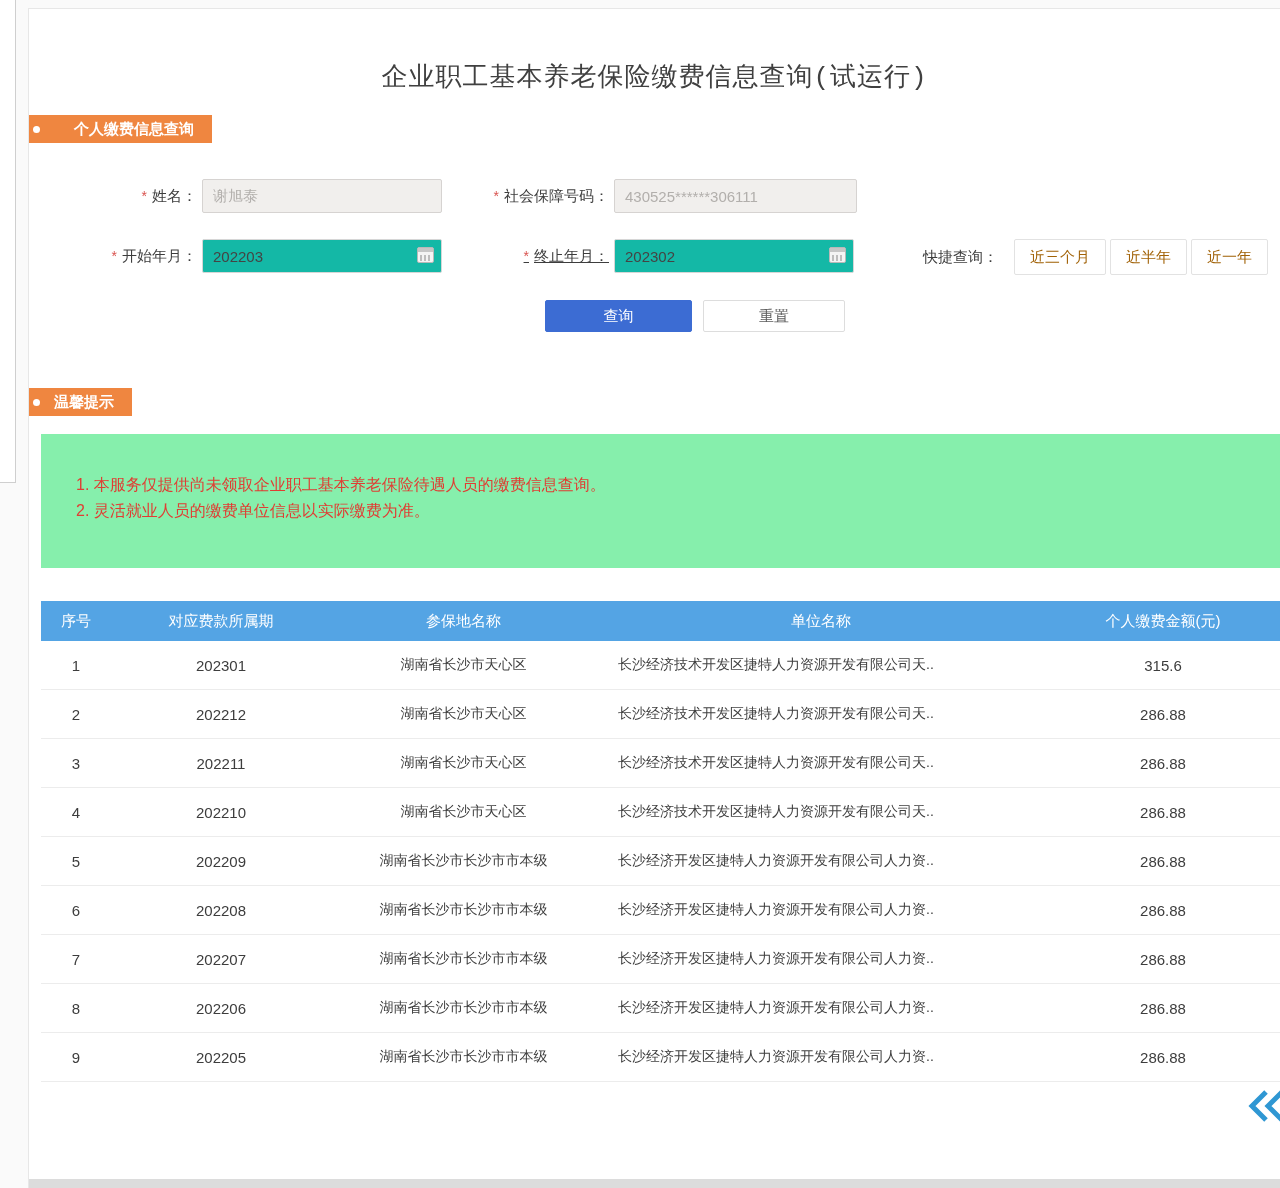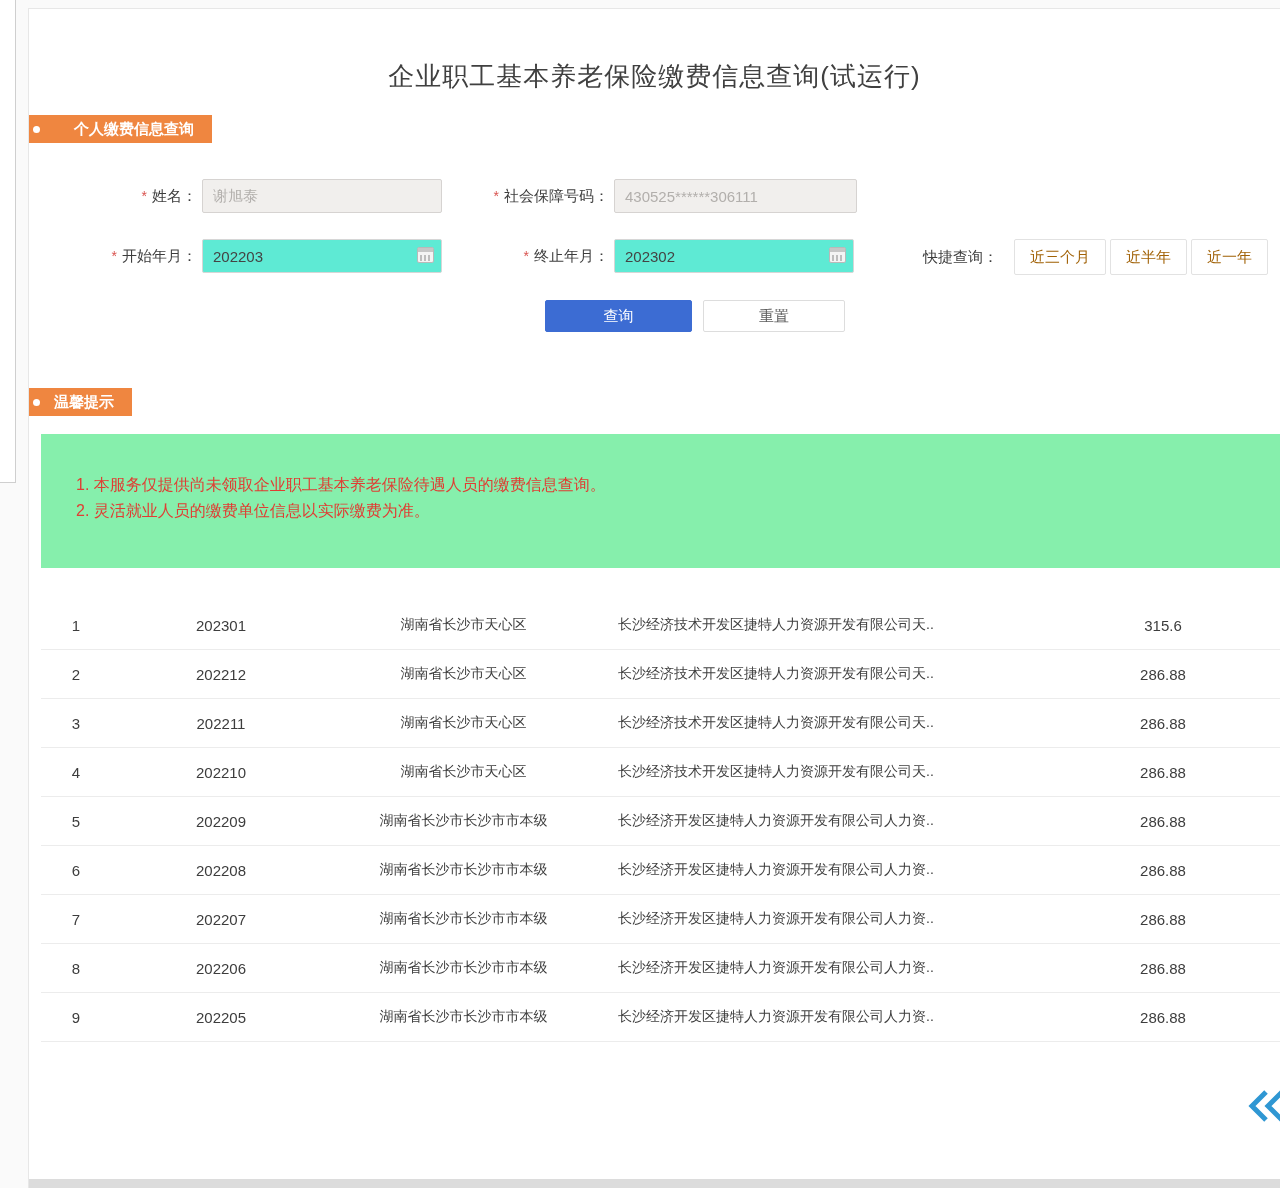--- a/index.html
+++ b/index.html
@@ -9,37 +9,37 @@
   
   .side-strip{position:absolute;left:0;top:0;width:15px;height:482px;background:#fff;
     border-right:1px solid #cfcfcf;border-bottom:1px solid #cfcfcf;}
   .blue-tab{position:absolute;left:0;top:3px;width:16px;height:48px;background:#1f5aa8;}
 
   
   .panel{position:absolute;left:28px;top:8px;right:0;bottom:0;background:#fff;
     border-left:1px solid #e7e7e7;border-top:1px solid #e7e7e7;overflow:hidden;}
 
   .page-title{position:absolute;top:50px;left:0;right:0;text-align:center;
-    font-size:26px;color:#404040;letter-spacing:1px;}
+    font-size:26px;color:#404040;letter-spacing:1px;font-family:Liberation Mono, monospace;}
 
   
   .ribbon{position:absolute;left:-10px;height:28px;background:#ef8640;color:#fff;
     display:flex;align-items:center;padding:0 18px 0 14px;font-size:15px;font-weight:bold;}
   .ribbon .dot{width:7px;height:7px;border-radius:50%;background:#fff;margin-right:14px;}
   .ribbon::after{content:"";position:absolute;left:0;bottom:-9px;
     border-top:9px solid #cf6a25;border-left:10px solid transparent;}
   .ribbon-query{top:106px;gap:20px;}
   .ribbon-tips{top:379px;}
 
   
   .fgroup{position:absolute;display:flex;align-items:center;height:34px;}
   .flabel{font-size:15px;color:#3d3d3d;text-align:right;white-space:nowrap;}
   .req{color:#d9534f;margin-right:5px;font-size:14px;}
   .tinput{height:34px;box-sizing:border-box;border:1px solid #d6d6d6;border-radius:2px;
-    padding:0 10px;font-size:15px;color:#444;background:#5eead4;margin-left:5px;
+    padding:0 10px;font-size:15px;color:#444;background:#14b8a6;margin-left:5px;
     font-family:"Liberation Sans","DejaVu Sans",sans-serif;}
   .tinput:disabled{background:#f1efed;border-color:#d6d3d1;color:#b2afac;}
   .w240{width:240px;} .w243{width:243px;}
   .date-wrap{position:relative;margin-left:5px;}
   .date-wrap .tinput{margin-left:0;padding-right:30px;}
   .cal-icon{position:absolute;right:8px;top:8px;width:17px;height:16px;box-sizing:border-box;
     border:1px solid #b9b9b9;border-radius:2px;background:#f4f4f4;}
   .cal-icon::before{content:"";position:absolute;left:0;right:0;top:0;height:4px;background:#c6c6c6;}
   .cal-icon::after{content:"";position:absolute;left:2px;right:2px;top:7px;height:6px;
     background:repeating-linear-gradient(90deg,#bdbdbd 0 2px,transparent 2px 4px);}
@@ -99,21 +99,21 @@
     </div>
 
     <div class="fgroup" style="left:60px;top:230px;">
       <span class="flabel" style="width:108px;"><span class="req">*</span><span>开始年月：</span></span>
       <span class="date-wrap">
         <input class="tinput w240" value="202203" style="">
         <span class="cal-icon"></span>
       </span>
     </div>
     <div class="fgroup" style="left:440px;top:230px;">
-      <span class="flabel" style="width:140px;"><span class="req">*</span><span>终止年月：</span></span>
+      <span class="flabel" style="width:140px;text-decoration:underline;"><span class="req">*</span><span>终止年月：</span></span>
       <span class="date-wrap">
         <input class="tinput w240" value="202302" style="">
         <span class="cal-icon"></span>
       </span>
     </div>
     <div class="quick-group">
       <span class="quick-label">快捷查询：</span>
       <button class="quick-btn">近三个月</button>
       <button class="quick-btn">近半年</button>
       <button class="quick-btn">近一年</button>
@@ -127,20 +127,27 @@
     <div class="ribbon ribbon-tips">
       <span class="dot"></span>
       <span>温馨提示</span>
     </div>
     <div class="notice">
       <div>1. 本服务仅提供尚未领取企业职工基本养老保险待遇人员的缴费信息查询。</div>
       <div>2. 灵活就业人员的缴费单位信息以实际缴费为准。</div>
     </div>
 
     <div class="table">
+      <div class="tr thead">
+        <span>序号</span>
+        <span>对应费款所属期</span>
+        <span>参保地名称</span>
+        <span>单位名称</span>
+        <span>个人缴费金额(元)</span>
+      </div>
       <div class="tbody">
           <div class="tr">
     <span class="td">1</span>
     <span class="td">202301</span>
     <span class="td td-place">湖南省长沙市天心区</span>
     <span class="td td-company">长沙经济技术开发区捷特人力资源开发有限公司天..</span>
     <span class="td">315.6</span>
   </div>
           <div class="tr">
     <span class="td">2</span>

